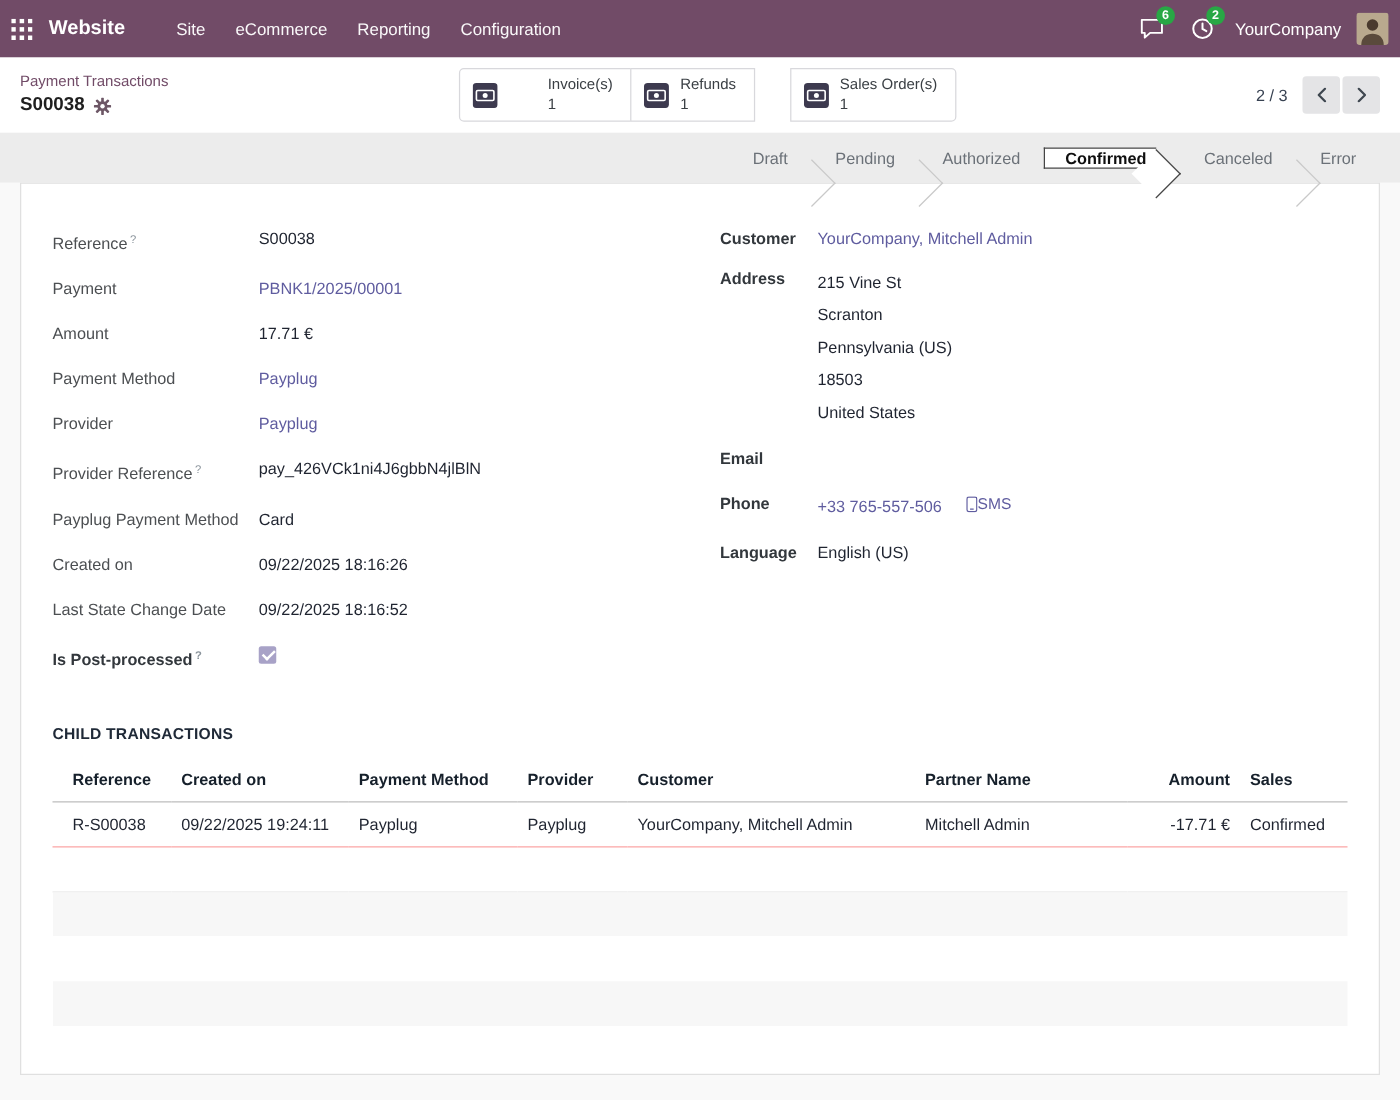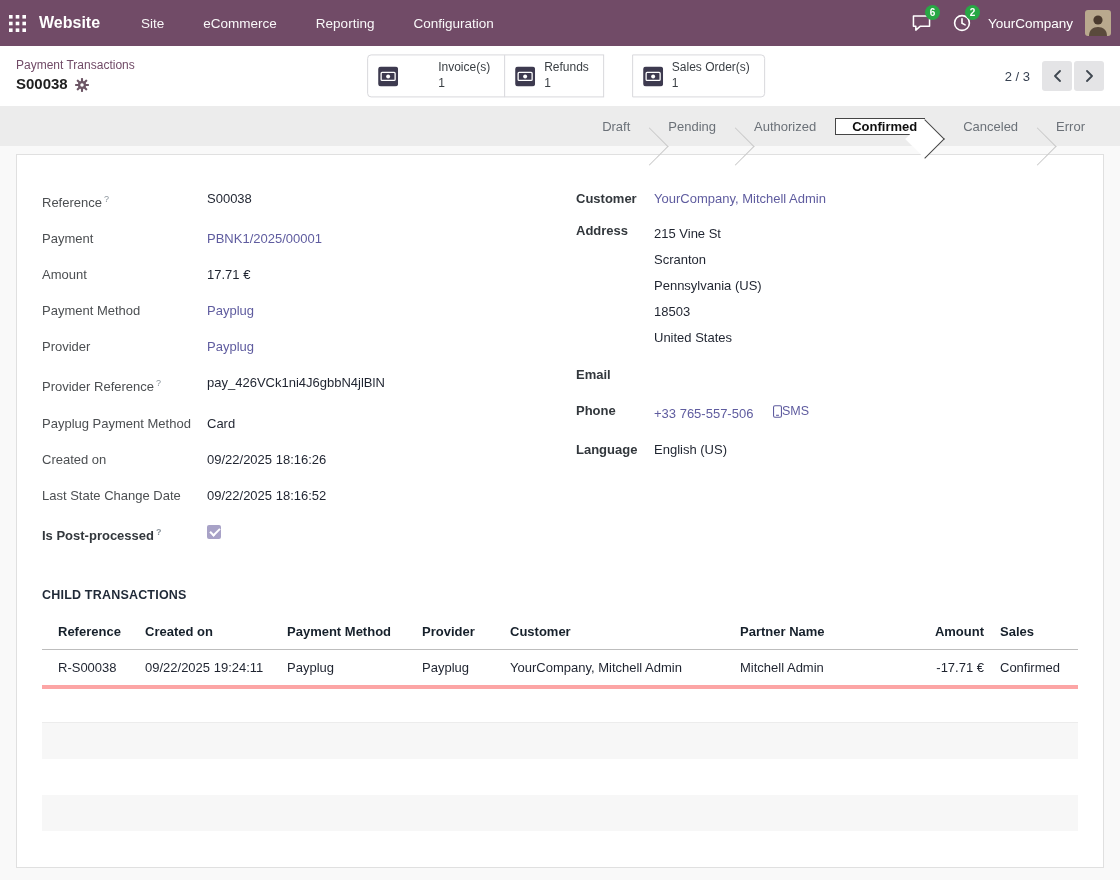--- a/index.html
+++ b/index.html
@@ -12,21 +12,21 @@
     overflow: hidden;
   }
 
   
   .topbar {
     height: 46px; background: #714B67; color: #fff;
     display: flex; align-items: center; padding: 0 9px;
   }
   .apps-btn { margin-right: 13px; display: flex; align-items: center; cursor: pointer; }
   .app-name { font-size: 16px; font-weight: 700; margin-right: 30px; cursor: pointer; }
-  .menu { display: flex; gap: 17px; }
+  .menu { display: flex; gap: 2px; }
   .menu-item { padding: 6px 11px; font-size: 13.5px; color: rgba(255,255,255,.96); border-radius: 3px; cursor: pointer; white-space: nowrap; }
   .topbar-right { margin-left: auto; display: flex; align-items: center; gap: 12px; }
   .icon-btn { position: relative; width: 28px; height: 28px; display: flex; align-items: center; justify-content: center; cursor: pointer; }
   .badge {
     position: absolute; top: -4px; right: -4px; background: #28a745; color: #fff;
     font-size: 10px; font-weight: 700; min-width: 15px; height: 15px; line-height: 15px;
     border-radius: 8px; text-align: center; padding: 0 3px;
   }
   .company { font-size: 13.5px; cursor: pointer; }
   .avatar { width: 26px; height: 26px; border-radius: 3px; overflow: hidden; cursor: pointer; flex-shrink: 0; }
@@ -69,21 +69,21 @@
     background: #fff; border: 1px solid #454545; border-right: none;
     color: #0f0f0f; font-weight: 700; padding: 0 8px 0 16px; margin-right: 19px; z-index: 1;
   }
   .stage.active::after {
     content: ''; position: absolute; right: -14px; top: 6px; width: 27px; height: 27px;
     background: #fff; border-top: 1px solid #454545; border-right: 1px solid #454545;
     transform: rotate(45deg); z-index: -1;
   }
 
   
-  .sheet { margin: 8px 16px; background: #fff; border: 1px solid #e0e0e0; height: 714px; padding: 34px 25px 0; }
+  .sheet { margin: 0 16px; background: #fff; border: 1px solid #e0e0e0; height: 714px; padding: 34px 25px 0; }
 
   .form-grid { display: flex; }
   .col-left { width: 534px; flex-shrink: 0; }
   .col-right { flex: 1; }
 
   .f-row { display: flex; margin-bottom: 16px; line-height: 20px; }
   .f-label { width: 165px; flex-shrink: 0; color: #4c4f52; padding-right: 12px; }
   .f-label.bold { font-weight: 700; color: #32373c; }
   .f-value { color: #1f2430; }
   .link { color: #5f5c9f; cursor: pointer; text-decoration: none; }
@@ -105,21 +105,21 @@
 
   .sms-btn { display: inline-flex; align-items: center; gap: 0; margin-left: 16px; color: #5f5c9f; font-size: 12.5px; cursor: pointer; }
 
   
   .section-title { margin-top: 26px; font-weight: 700; font-size: 12.5px; color: #1f2937; letter-spacing: .2px; }
   .child-table { width: 100%; border-collapse: collapse; margin-top: 12px; table-layout: fixed; }
   .child-table th {
     text-align: left; font-weight: 700; color: #16202b; padding: 10px 8px;
     border-bottom: 1px solid #bdbdbd; font-size: 13px; white-space: nowrap;
   }
-  .child-table td { padding: 10px 8px; color: #1f2430; border-bottom: 4px solid #fca5a5; white-space: nowrap; overflow: hidden; }
+  .child-table td { padding: 10px 8px; color: #1f2430; border-bottom: 1px solid #fca5a5; white-space: nowrap; overflow: hidden; }
   .child-table th:first-child, .child-table td:first-child { padding-left: 16px; }
   .child-table .num { text-align: right; }
   .col-ref { width: 95px; } .col-created { width: 142px; } .col-pm { width: 135px; }
   .col-prov { width: 88px; } .col-cust { width: 230px; } .col-partner { width: 170px; }
   .col-amount { width: 90px; }
   tr.filler td { border-bottom: none; padding: 0; height: 36px; }
   tr.filler.b td { border-bottom: 1px solid #ececec; }
   tr.filler.striped { background: #f7f7f7; }
 </style>
 </head>

